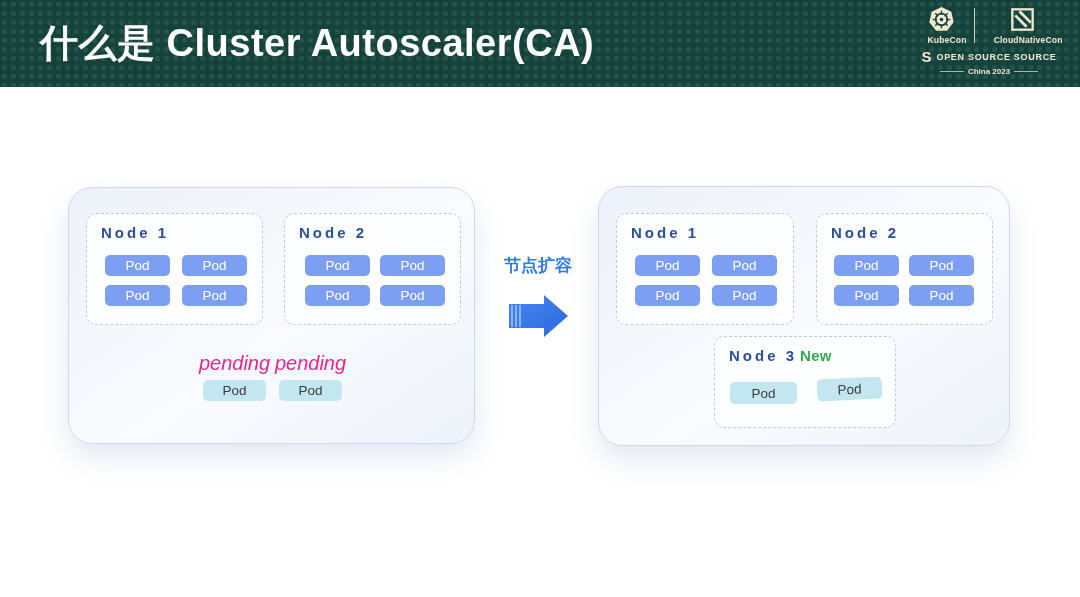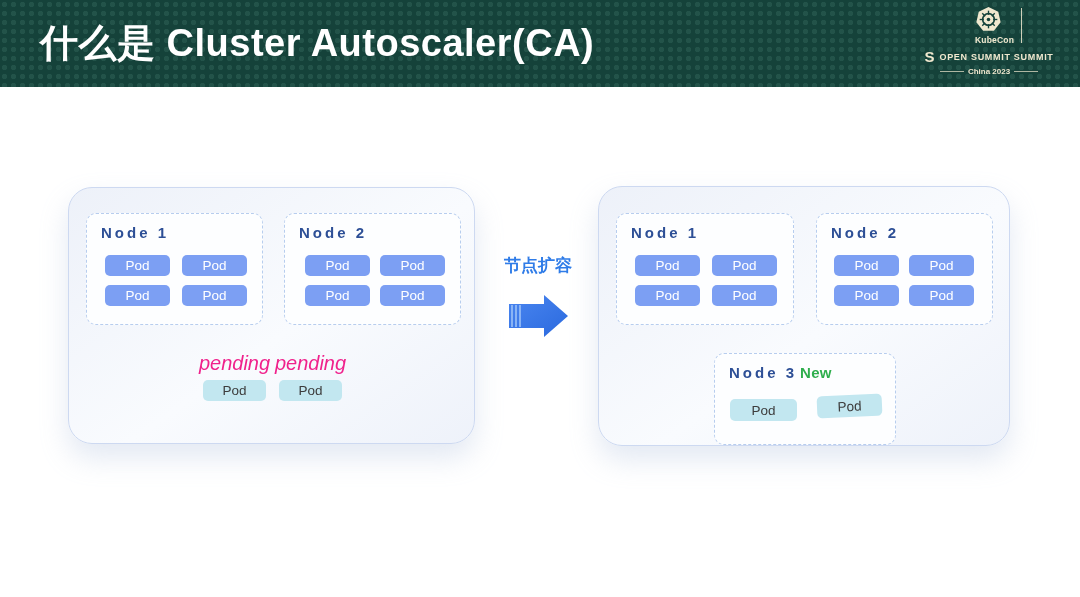--- a/index.html
+++ b/index.html
@@ -116,25 +116,35 @@
                   <line x1="19" y1="7" x2="16.2" y2="9.8"></line>
                   <line x1="7" y1="19" x2="9.8" y2="16.2"></line>
                 </g>
               </g>
               <circle cx="13" cy="13" r="1.7" fill="#15423a"></circle>
             </svg>
           </span>
           <span class="logo-label">KubeCon</span>
         </div>
         <div class="logo-divider"></div>
+        <div class="logo-col">
+          <span>
+            <svg class="icon-svg" width="27" height="27" viewBox="0 0 26 26">
+              <rect x="3.2" y="3.2" width="19.6" height="19.6" fill="none" stroke="#f0e8cf" stroke-width="2.2"></rect>
+              <line x1="6" y1="9" x2="17" y2="20" stroke="#f0e8cf" stroke-width="2.6"></line>
+              <line x1="10" y1="5" x2="21" y2="16" stroke="#f0e8cf" stroke-width="2.6"></line>
+            </svg>
+          </span>
+          <span class="logo-label">CloudNativeCon</span>
+        </div>
       </div>
 
       <div class="logo-row2">
         <span class="oss-s">S</span>
-        <span class="oss-text">OPEN SUMMIT SUMMIT</span>
+        <span class="oss-text">OPEN SOURCE SOURCE</span>
       </div>
 
       <div class="logo-row3">
         <span class="rule"></span>
         <span class="edition">China 2023</span>
         <span class="rule"></span>
       </div>
     </div>
   </header>
 
@@ -203,21 +213,21 @@
     <div class="node" style="left:217px;top:26px;width:177px;height:112px;">
       <div class="node-title-row">
         <span class="node-title">Node 2</span>
       </div>
       <div class="pod" style="left:17px;top:41px;">Pod</div>
       <div class="pod" style="left:92px;top:41px;">Pod</div>
       <div class="pod" style="left:17px;top:71px;">Pod</div>
       <div class="pod" style="left:92px;top:71px;">Pod</div>
     </div>
 
-    <div class="node" style="left:115px;top:166px;width:182px;height:92px;">
+    <div class="node" style="left:115px;top:149px;width:182px;height:92px;">
       <div class="node-title-row">
         <span class="node-title">Node 3</span>
         <span class="new-badge">New</span>
       </div>
       <div class="pod cyan" style="left:15px;top:45px;width:67px;height:22px;">Pod</div>
       <div class="pod cyan" style="left:102px;top:41px;width:65px;height:22px;transform:rotate(-2.5deg);">Pod</div>
     </div>
   </section>
 
 </div>

